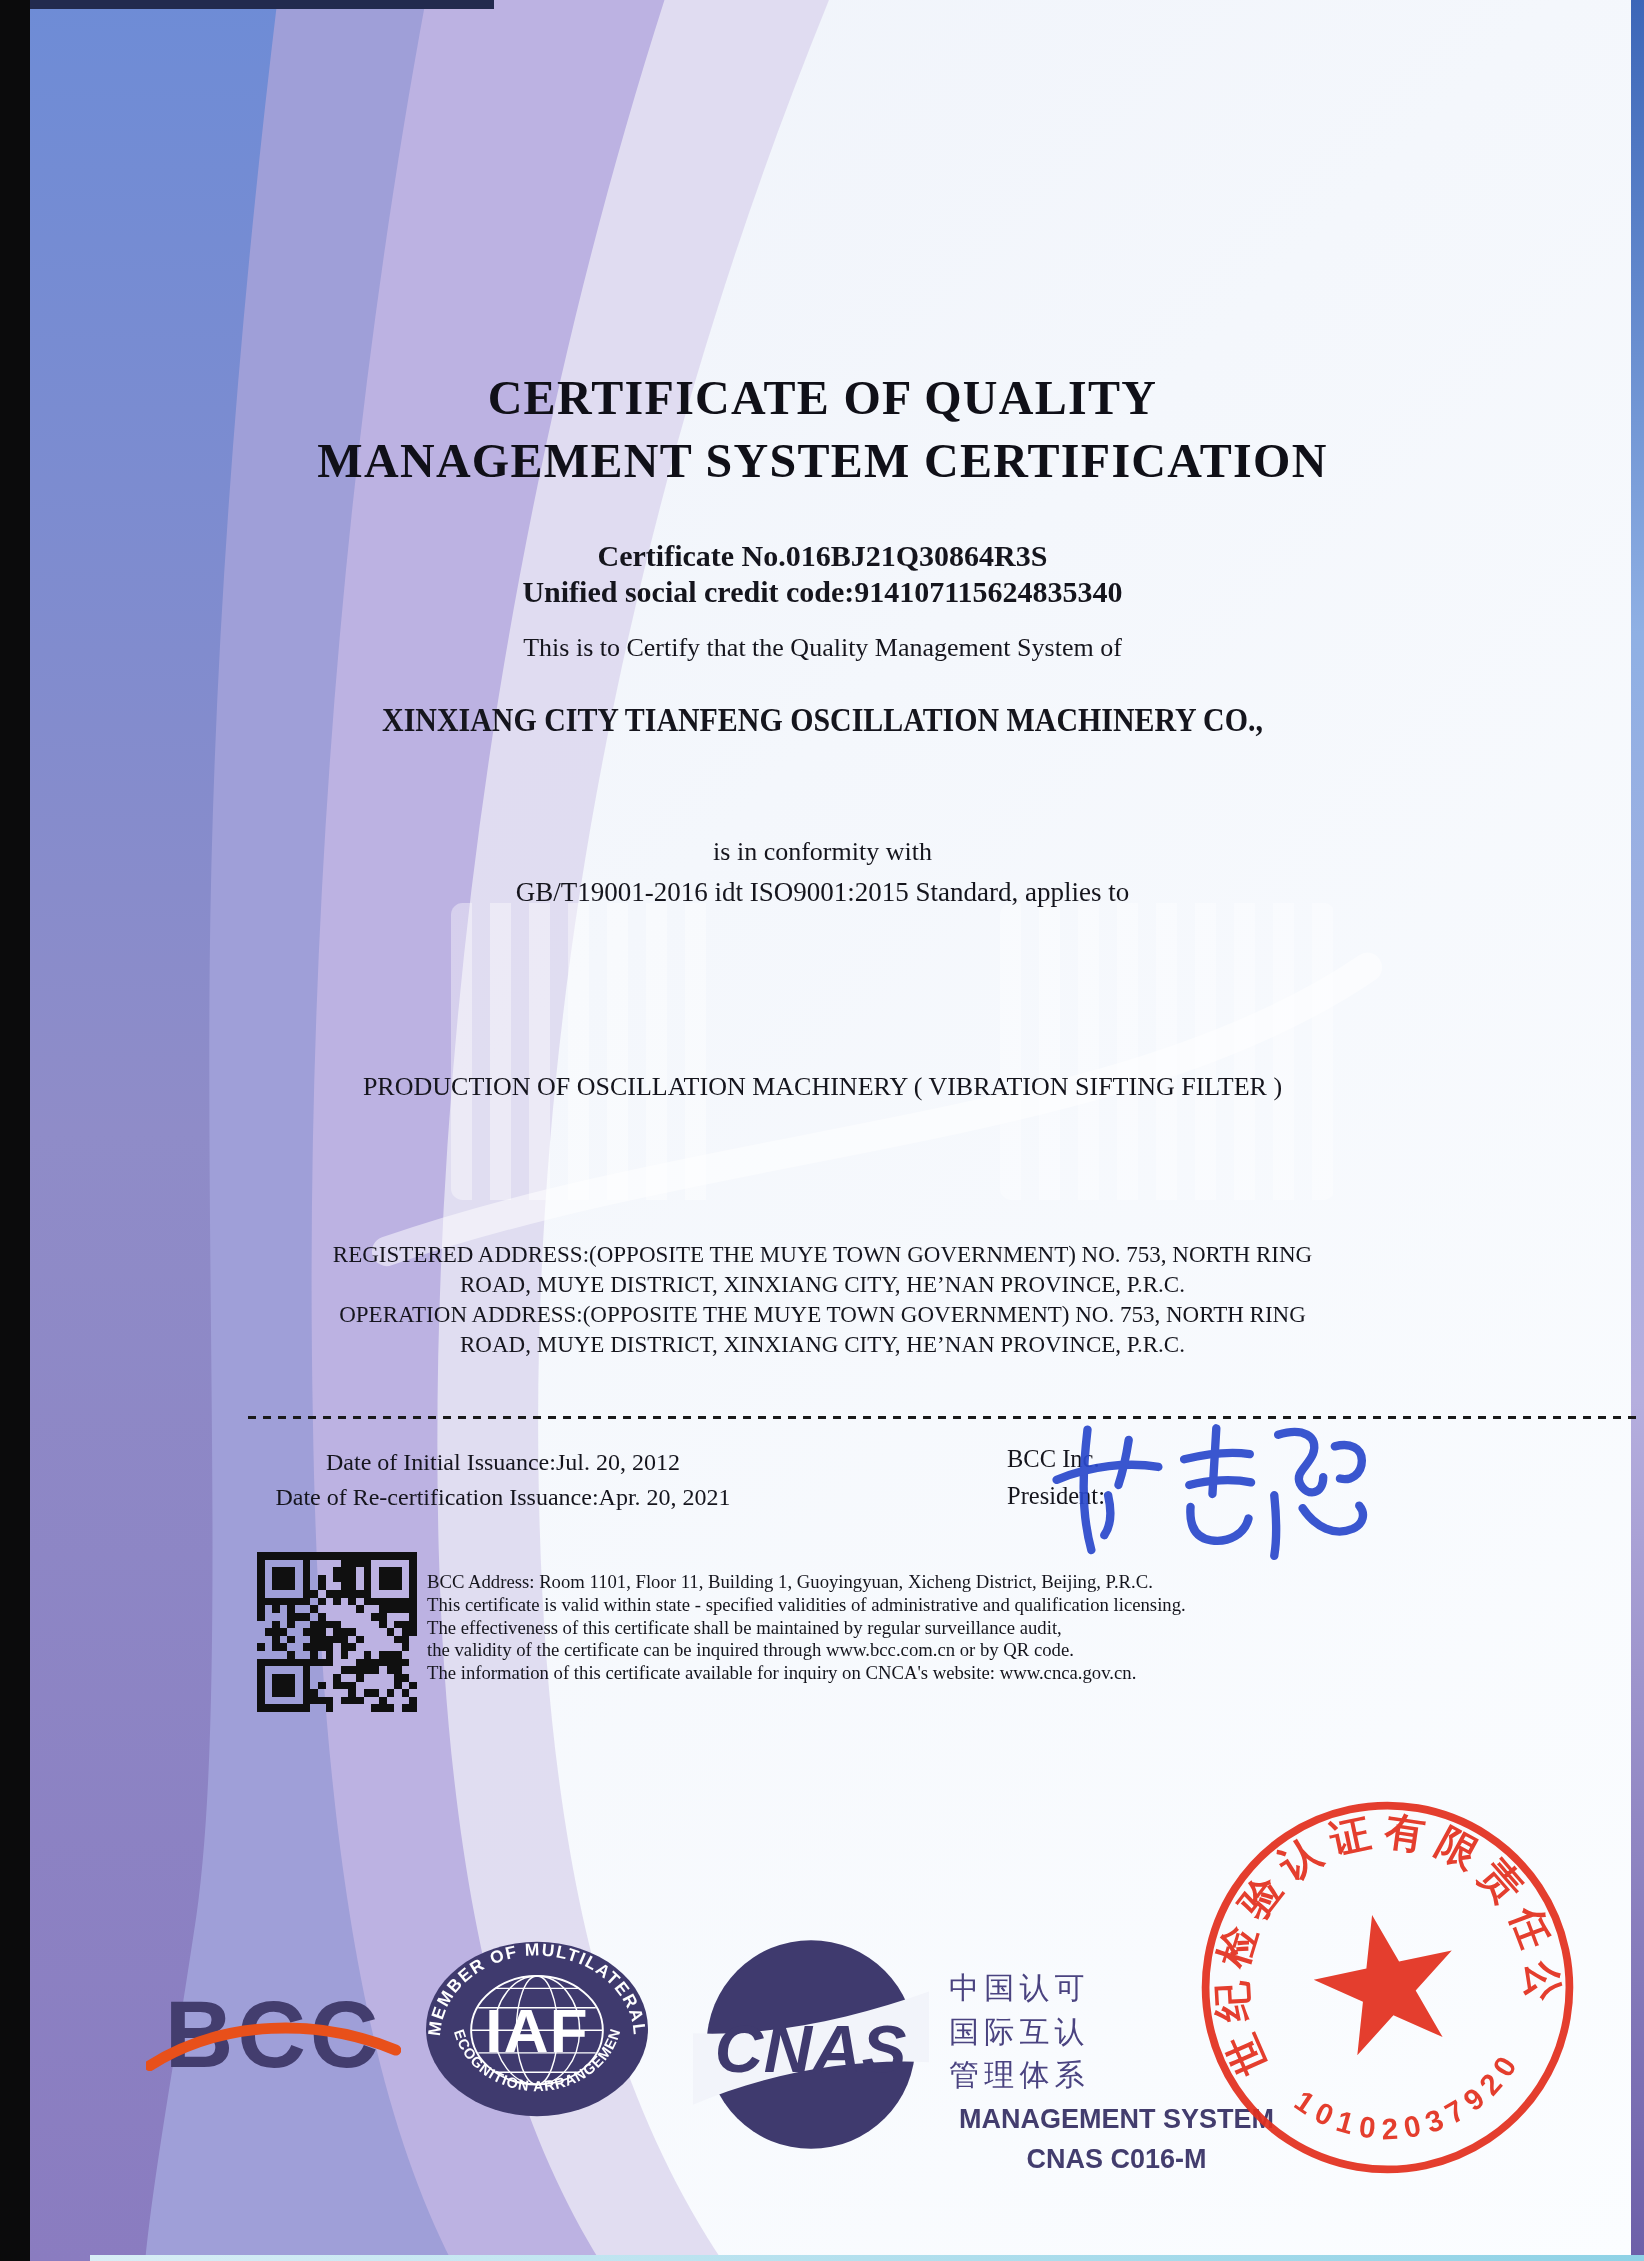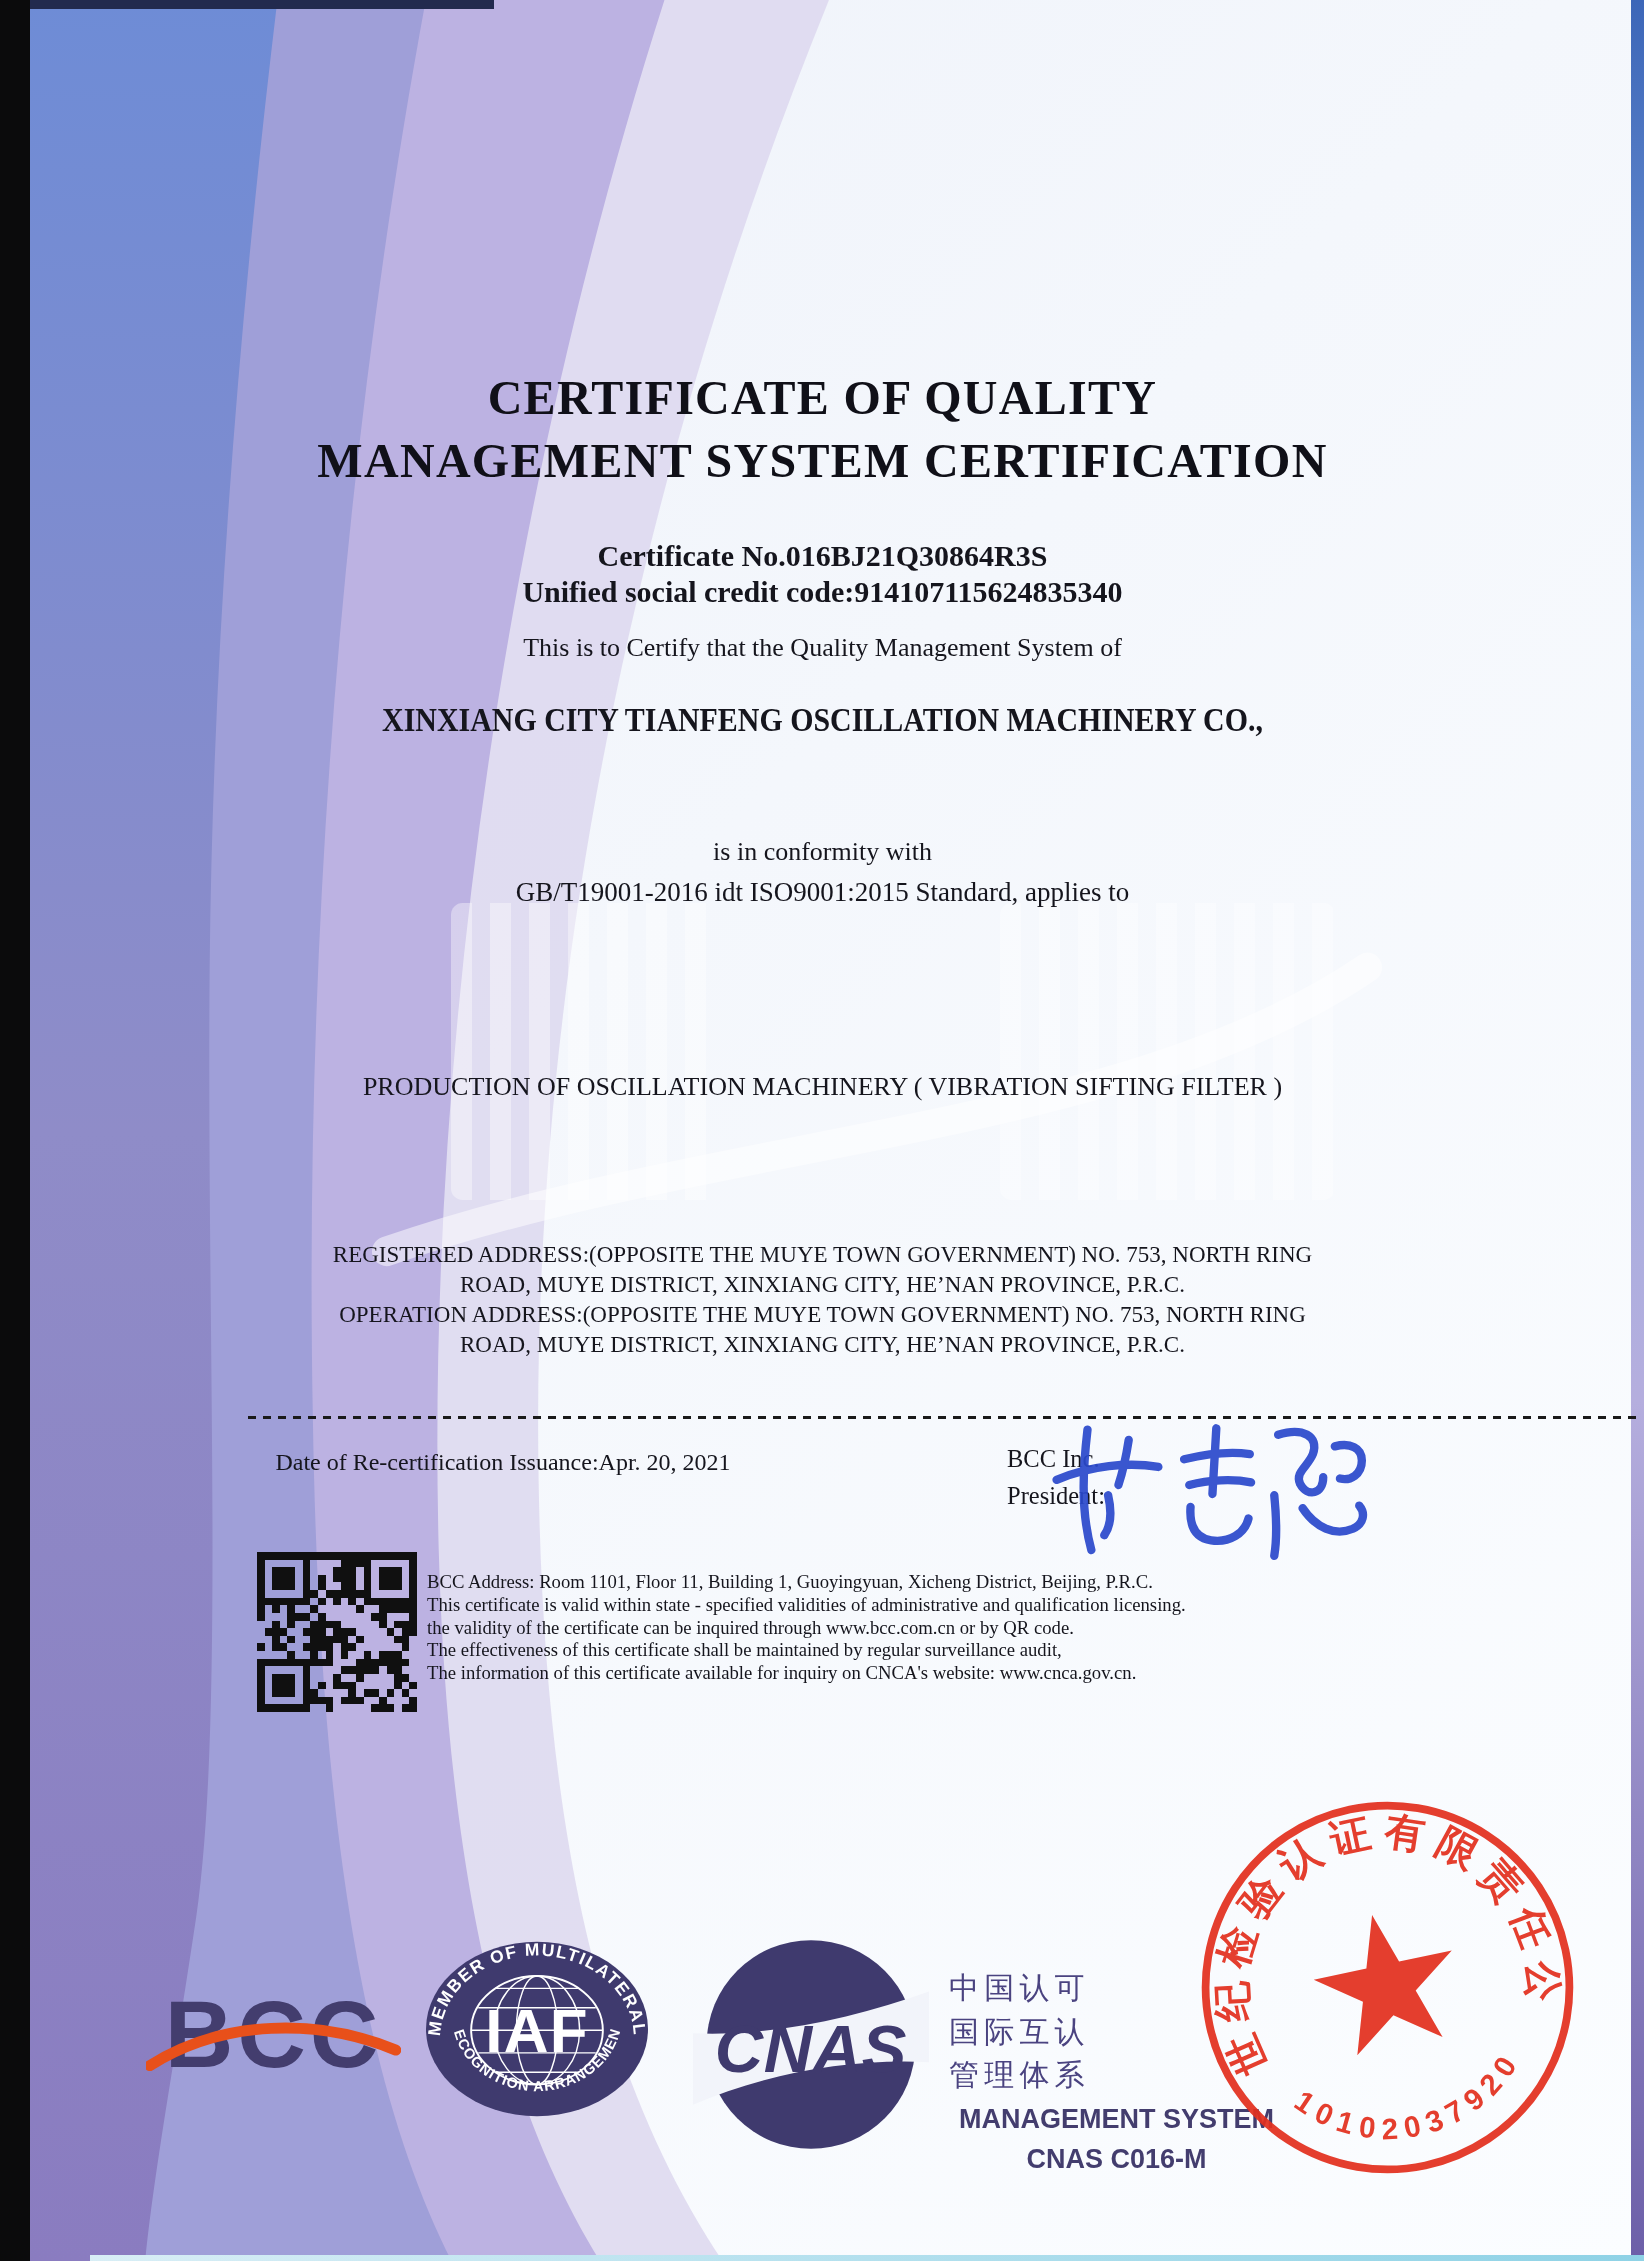--- a/index.html
+++ b/index.html
@@ -110,20 +110,21 @@
   <div class="abs center addresses">
     <div>REGISTERED ADDRESS:(OPPOSITE THE MUYE TOWN GOVERNMENT) NO. 753, NORTH RING</div>
     <div>ROAD, MUYE DISTRICT, XINXIANG CITY, HE’NAN PROVINCE, P.R.C.</div>
     <div>OPERATION ADDRESS:(OPPOSITE THE MUYE TOWN GOVERNMENT) NO. 753, NORTH RING</div>
     <div>ROAD, MUYE DISTRICT, XINXIANG CITY, HE’NAN PROVINCE, P.R.C.</div>
   </div>
 
   <div class="abs dotted-rule"></div>
 
   <div class="abs dates">
+    <div>Date of Initial Issuance:Jul. 20, 2012</div>
     <div>Date of Re-certification Issuance:Apr. 20, 2021</div>
   </div>
 
   <div class="abs issuer-name">BCC Inc.</div>
   <div class="abs issuer-pres">President:</div>
 
   <svg class="abs sig" viewBox="0 0 540 250">
     <g stroke="#2a49cc" stroke-width="13" fill="none" stroke-linecap="round" stroke-linejoin="round" opacity="0.92">
       <path d="M86,18 C80,70 74,140 92,205"></path>
       <path d="M38,96 C90,74 150,68 196,76"></path>
@@ -580,22 +581,22 @@
       <i class="b"></i>
       <i class="b"></i>
       <i></i>
       <i class="b"></i>
       <i class="b"></i>
     </div>
 
   <div class="abs fineprint">
     <div>BCC Address: Room 1101, Floor 11, Building 1, Guoyingyuan, Xicheng District, Beijing, P.R.C.</div>
     <div>This certificate is valid within state - specified validities of administrative and qualification licensing.</div>
+    <div>The effectiveness of this certificate shall be maintained by regular surveillance audit,</div>
     <div>the validity of the certificate can be inquired through www.bcc.com.cn or by QR code.</div>
-    <div>The effectiveness of this certificate shall be maintained by regular surveillance audit,</div>
     <div>The information of this certificate available for inquiry on CNCA's website: www.cnca.gov.cn.</div>
   </div>
 
   <div class="abs bcc-logo">
     <div class="bcc-text">BCC</div>
     <svg class="bcc-swoosh" viewBox="0 0 396 175">
       <path d="M6,128 C120,56 268,54 388,104" stroke="#e8501a" stroke-width="17" fill="none" stroke-linecap="round"></path>
     </svg>
   </div>
 

